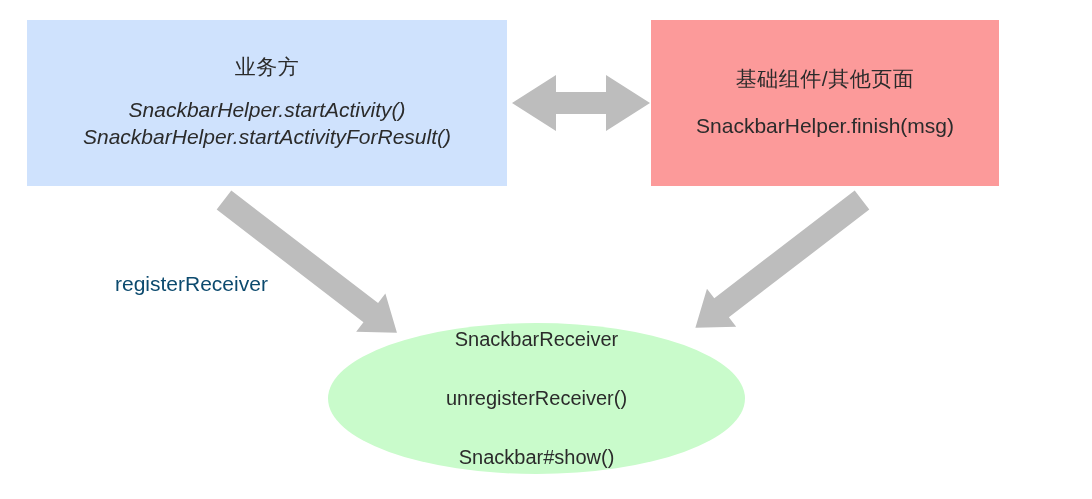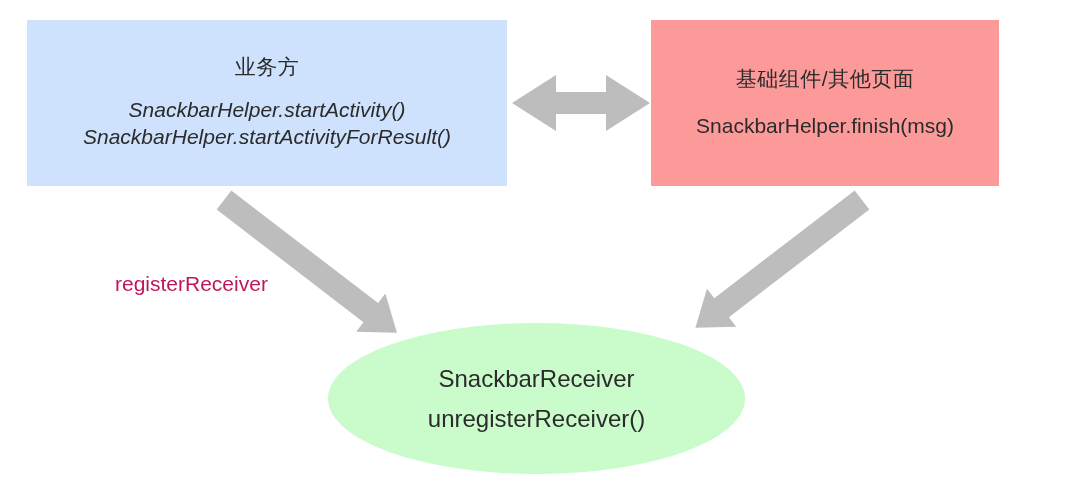--- a/index.html
+++ b/index.html
@@ -73,41 +73,41 @@
     height: 151px;
     background: #c9fbcb;
     border-radius: 50%;
     display: flex;
     flex-direction: column;
     align-items: center;
     justify-content: center;
     text-align: center;
   }
   #ellipse-receiver .node-line {
-    font-size: 24px;
-    margin: 0;
+    font-size: 20px;
+    margin: 12px;
     padding: 6px 0;
   }
 
   
   #arrow-layer {
     position: absolute;
     left: 0;
     top: 0;
     width: 1092px;
     height: 499px;
     pointer-events: none;
   }
 
   
   .edge-label {
     position: absolute;
     font-size: 21px;
     white-space: nowrap;
-    color: #be185d;
+    color: #0c4a6e;
   }
   #label-register   { left: 115px; top: 272px; }
   #label-broadcast  { left: 792px; top: 272px; }
 </style>
 </head>
 <body>
 
 <div id="canvas">
 
   <svg id="arrow-layer" viewBox="0 0 1092 499" width="1092" height="499" xmlns="http://www.w3.org/2000/svg">
@@ -126,18 +126,19 @@
   </div>
 
   <div class="node-box" id="box-components">
     <div class="node-title">基础组件/其他页面</div>
     <div class="node-line">SnackbarHelper.finish(msg)</div>
   </div>
 
   <div id="ellipse-receiver">
     <div class="node-line">SnackbarReceiver</div>
     <div class="node-line">unregisterReceiver()</div>
+    <div class="node-line">Snackbar#show()</div>
   </div>
 
   <div class="edge-label" id="label-register">registerReceiver</div>
 
 
 </div>
 
 </body></html>

